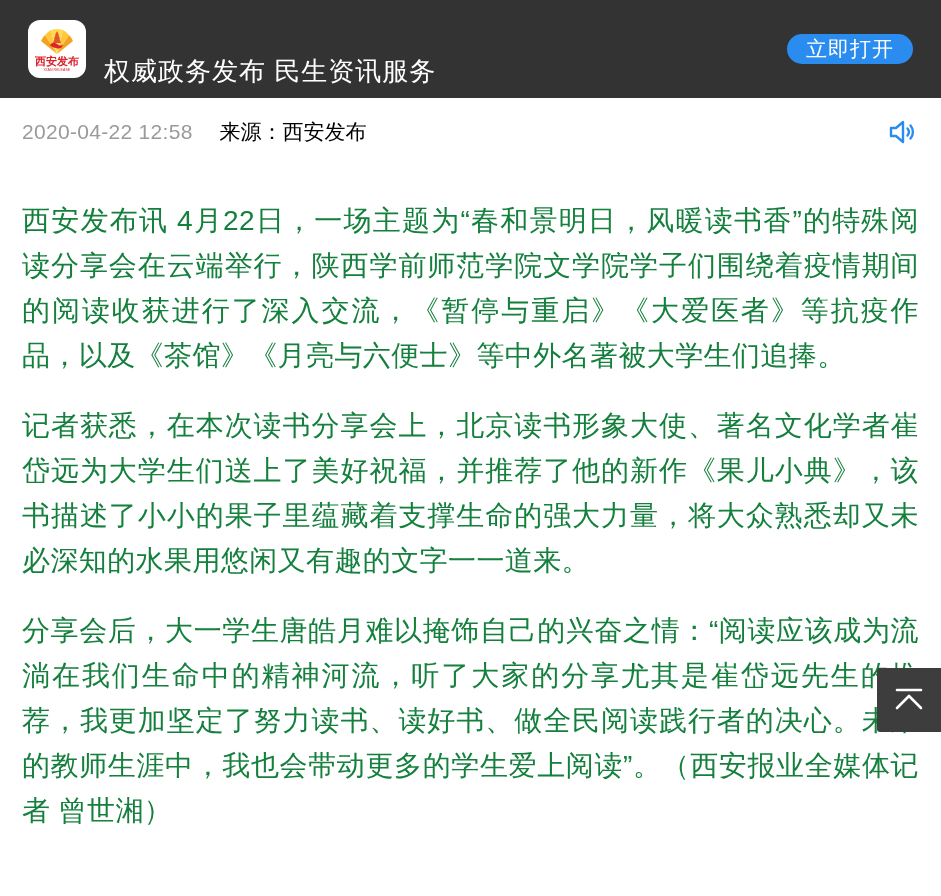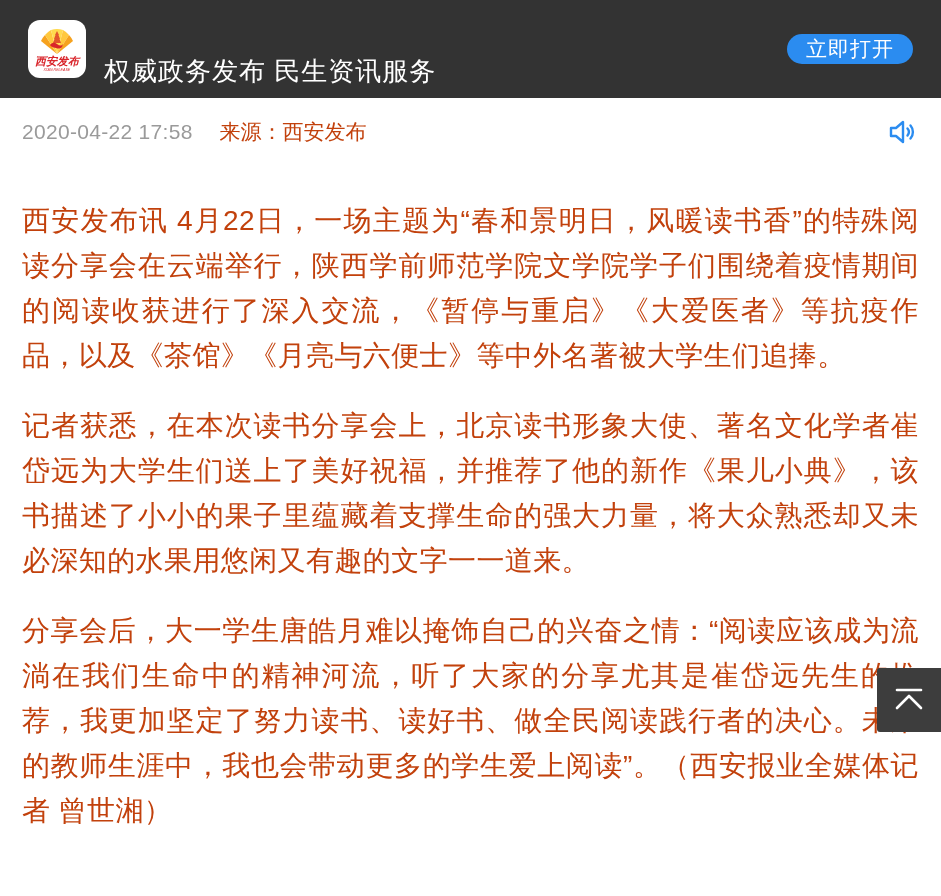--- a/index.html
+++ b/index.html
@@ -23,21 +23,20 @@
     width: 58px; height: 58px;
     background: #ffffff;
     border-radius: 12px;
     display: flex;
     flex-direction: column;
     align-items: center;
     justify-content: center;
     overflow: hidden;
     flex-shrink: 0;
     cursor: pointer;
-    font-style: italic;
   }
   .logo svg { display: block; }
   .logo-cn {
     color: #d9252b;
     font-size: 11px;
     font-weight: bold;
     line-height: 12px;
     letter-spacing: 0px;
     white-space: nowrap;
   }
@@ -80,32 +79,32 @@
     color: #222222;
     letter-spacing: 0.5px;
   }
   .meta {
     margin-top: 17px;
     display: flex;
     align-items: center;
     font-size: 21px;
   }
   .meta .date { color: #9a9a9a; letter-spacing: 0.3px; }
-  .meta .source { color: #c2410c; margin-left: 27px; }
+  .meta .source { color: #000000; margin-left: 27px; }
   .meta .speaker {
     margin-left: auto;
     width: 34px; height: 34px;
     display: flex; align-items: center; justify-content: center;
     cursor: pointer;
   }
   .content { margin-top: 49px; }
   .content p {
     font-size: 28px;
     line-height: 45px;
-    color: #c2410c;
+    color: #15803d;
     letter-spacing: 0.4px;
     text-align: justify;
   }
   .content p + p { margin-top: 25px; }
 
   
   .back-top {
     position: absolute;
     top: 668px;
     right: 0;
@@ -135,21 +134,21 @@
       <div class="logo-cn">西安发布</div>
       <div class="logo-en">XI'AN RELEASE</div>
     </div>
     <div class="tagline">权威政务发布 民生资讯服务</div>
     <button class="open-btn">立即打开</button>
   </header>
 
   <main class="article">
 
     <div class="meta">
-      <span class="date">2020-04-22 17:58</span>
+      <span class="date">2020-04-22 12:58</span>
       <span class="source">来源：西安发布</span>
       <span class="speaker">
         <svg width="32" height="32" viewBox="0 0 32 32" fill="none" stroke="#2b8cf0" stroke-width="2.4" stroke-linejoin="round" stroke-linecap="round">
           <path d="M5 12 L10 12 L17 6 L17 26 L10 20 L5 20 Z"></path>
           <path d="M21.5 12.5 A5.5 5.5 0 0 1 21.5 19.5"></path>
           <path d="M24.5 9.5 A10 10 0 0 1 24.5 22.5"></path>
         </svg>
       </span>
     </div>
 

